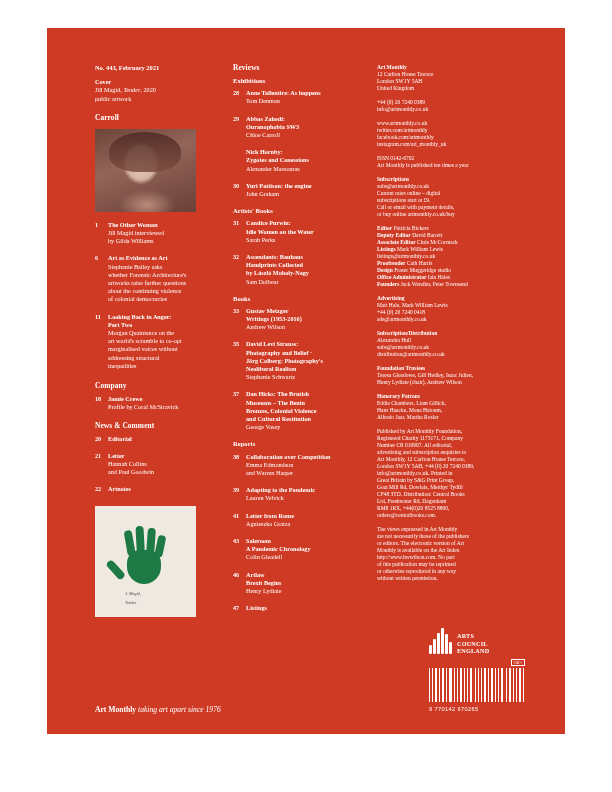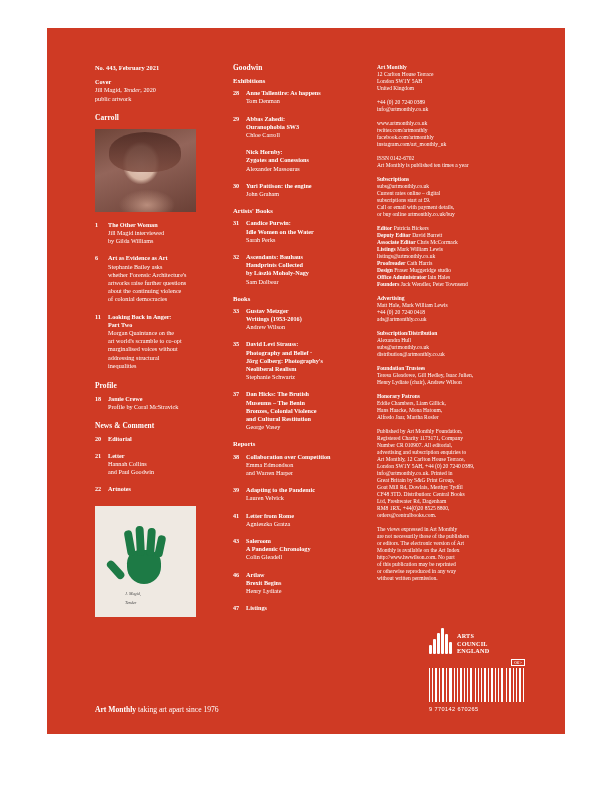--- a/index.html
+++ b/index.html
@@ -163,21 +163,21 @@
   .c3 .hd { font-weight: bold; }
 
   
   .footer {
     position: absolute;
     left: 48px;
     bottom: 20px;
     font-size: 7.6px;
   }
   .footer .brand { font-weight: bold; }
-  .footer .tag { }
+  .footer .tag { font-style: italic; }
 
   
   .ace {
     position: absolute;
     left: 382px;
     bottom: 76px;
     width: 66px;
     height: 30px;
     color: #fff;
   }
@@ -292,21 +292,21 @@
           <span class="ttl" style="white-space:pre-line">Looking Back in Anger:
 Part Two</span>
           <span class="byl" style="white-space:pre-line">Morgan Quaintance on the
 art world's scramble to co-opt
 marginalised voices without
 addressing structural
 inequalities</span>
         </div>
       </div>
 
-      <div class="section-head" style="margin-top:12px">Profile</div>
+      <div class="section-head" style="margin-top:12px">Company</div>
       <div class="entry">
         <div class="num">18</div>
         <div class="body">
           <span class="ttl">Jamie Crewe</span>
           <span class="byl">Profile by Coral McStravick</span>
         </div>
       </div>
 
       <div class="section-head" style="margin-top:10px">News &amp; Comment</div>
       <div class="entry">
@@ -338,21 +338,21 @@
           <div class="fing f3"></div>
           <div class="fing f4"></div>
           <div class="fing thumb"></div>
         </div>
         <div class="hand-cap" style="white-space:pre-line">J. Magid,
 Tender</div>
       </div>
     </div>
 
     <div class="col col2">
-      <div class="section-head">Goodwin</div>
+      <div class="section-head">Reviews</div>
 
       <div class="sub-head">Exhibitions</div>
       <div class="entry">
         <div class="num">28</div>
         <div class="body">
           <span class="ttl" style="white-space:pre-line">Anne Tallentire: As happens</span>
           <span class="byl" style="white-space:pre-line">Tom Denman</span>
         </div>
       </div>
       <div class="entry">

